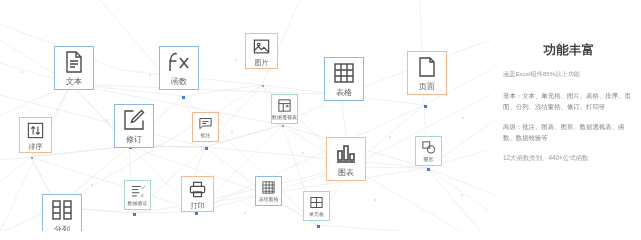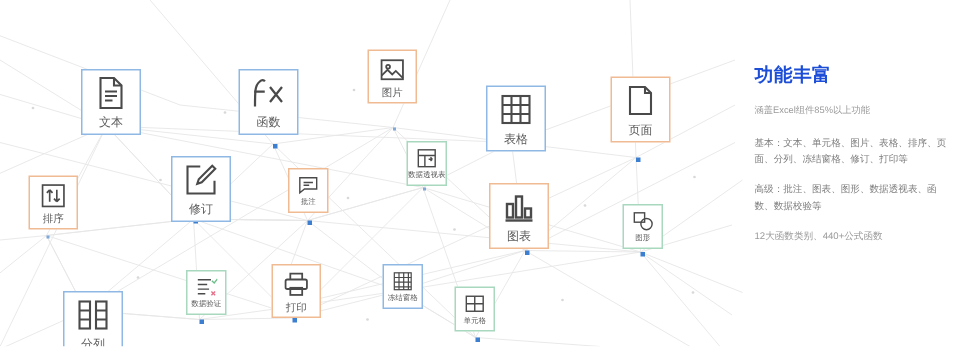--- a/index.html
+++ b/index.html
@@ -79,22 +79,23 @@
     position: absolute;
     left: 503px;
     top: 42px;
     width: 132px;
     z-index: 6;
   }
   #panel h2 {
     margin: 0 0 11px 0;
     font-size: 12.5px;
     font-weight: bold;
-    color: #1d4ed8;
+    color: #404040;
     letter-spacing: 0.3px;
+    text-align: center;
   }
   #panel .sub {
     font-size: 6.2px;
     color: #9a9a9a;
     margin-bottom: 11px;
     line-height: 1.4;
   }
   #panel .para {
     font-size: 6.4px;
     color: #7d7d7d;
@@ -234,21 +235,21 @@
       <div class="card green sz-sm" style="left: 271px; top: 94px;">
         <span class="glyph" style="width: 15px;">
           <svg viewBox="0 0 24 24" width="100%" height="100%" fill="none" stroke="currentColor" stroke-width="1.5">
             <rect x="3" y="3" width="18" height="18"></rect>
             <path d="M3 9h18M10 9v12"></path>
             <path d="M14 13h4M18 13l-2-2M18 13l-2 2"></path>
           </svg>
         </span>
         <span class="lbl">数据透视表</span>
       </div>
-      <div class="card orange sz-lg" style="left: 326px; top: 122px;">
+      <div class="card orange sz-lg" style="left: 326px; top: 137px;">
         <span class="glyph" style="width: 24px;">
           <svg viewBox="0 0 24 24" width="100%" height="100%" fill="none" stroke="currentColor" stroke-width="1.6">
             <path d="M3 21h18"></path>
             <rect x="4" y="10" width="4" height="9"></rect>
             <rect x="10" y="5" width="4" height="14"></rect>
             <rect x="16" y="13" width="4" height="6"></rect>
           </svg>
         </span>
         <span class="lbl">图表</span>
       </div>

